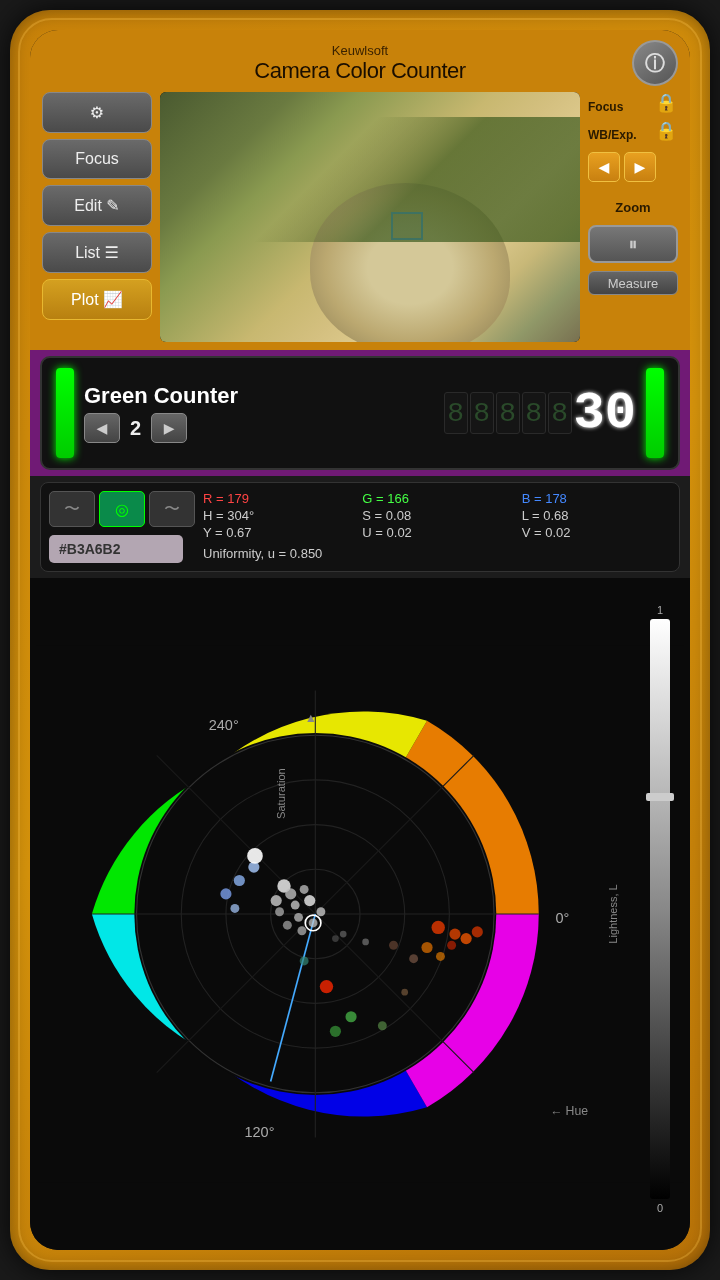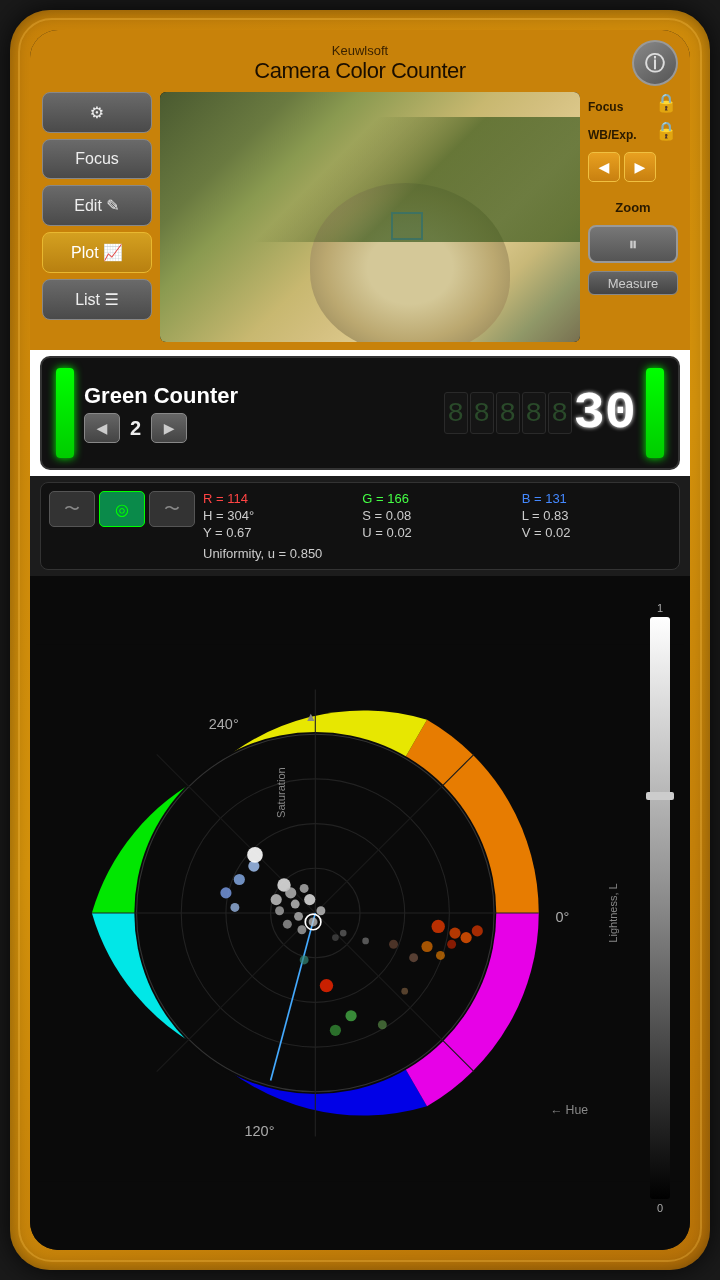--- a/index.html
+++ b/index.html
@@ -222,21 +222,21 @@
       align-items: center;
       justify-content: center;
       cursor: pointer;
       color: #ccc;
       font-size: 13px;
       margin-top: 4px;
     }
 
     
     .counter-section {
-      background: #ffffff;
+      background: #701a75;
       padding: 6px 10px;
     }
     .counter-display {
       background: #111;
       border: 2px solid #333;
       border-radius: 10px;
       padding: 10px 14px;
       display: flex;
       align-items: center;
       gap: 10px;
@@ -458,25 +458,25 @@
         <div class="left-buttons">
           <button class="side-btn">
             <span>⚙</span>
           </button>
           <button class="side-btn">
             <span>Focus</span>
           </button>
           <button class="side-btn">
             <span>Edit ✎</span>
           </button>
+          <button class="side-btn">
+            <span>List ☰</span>
+          </button>
           <button class="side-btn active-plot">
             <span>Plot 📈</span>
-          </button>
-          <button class="side-btn">
-            <span>List ☰</span>
           </button>
         </div>
 
         <div class="camera-view">
           <div class="camera-image">
             <div class="selection-box"></div>
           </div>
         </div>
 
         <div class="right-controls">
@@ -534,28 +534,29 @@
               <button class="tab-btn inactive">
                 <span>〜</span>
               </button>
               <button class="tab-btn active-tab">
                 <span>◎</span>
               </button>
               <button class="tab-btn inactive">
                 <span>〜</span>
               </button>
             </div>
+            <div class="hex-box">#B3A6B2</div>
           </div>
           <div class="values-grid">
-            <span class="val-item val-r">R = <span>114</span></span>
+            <span class="val-item val-r">R = <span>179</span></span>
             <span class="val-item val-g">G = <span>166</span></span>
-            <span class="val-item val-b">B = <span>131</span></span>
+            <span class="val-item val-b">B = <span>178</span></span>
             <span class="val-item val-white">H = <span>304°</span></span>
             <span class="val-item val-white">S = <span>0.08</span></span>
-            <span class="val-item val-white">L = <span>0.83</span></span>
+            <span class="val-item val-white">L = <span>0.68</span></span>
             <span class="val-item val-white">Y = <span>0.67</span></span>
             <span class="val-item val-white">U = <span>0.02</span></span>
             <span class="val-item val-white">V = <span>0.02</span></span>
             <span class="val-item val-white uniformity-row">Uniformity, u = <span>0.850</span></span>
           </div>
         </div>
       </div>
     </div>
 
     <div class="plot-section">

